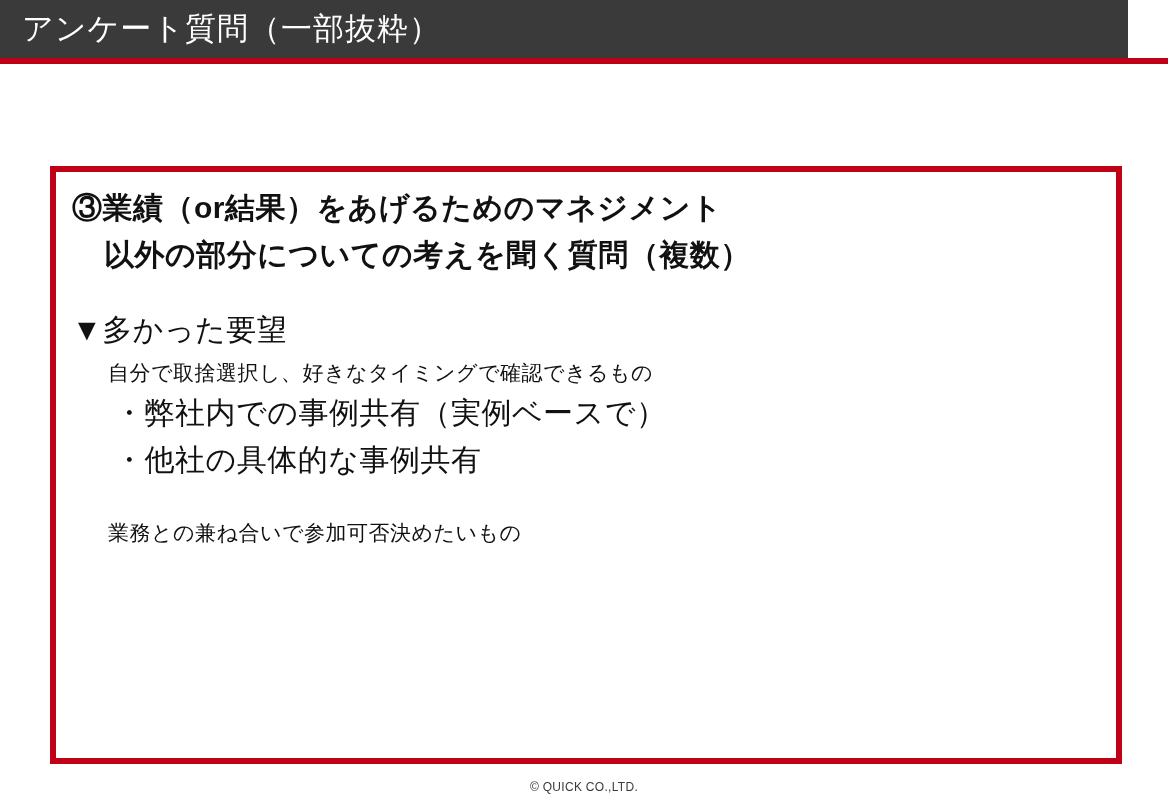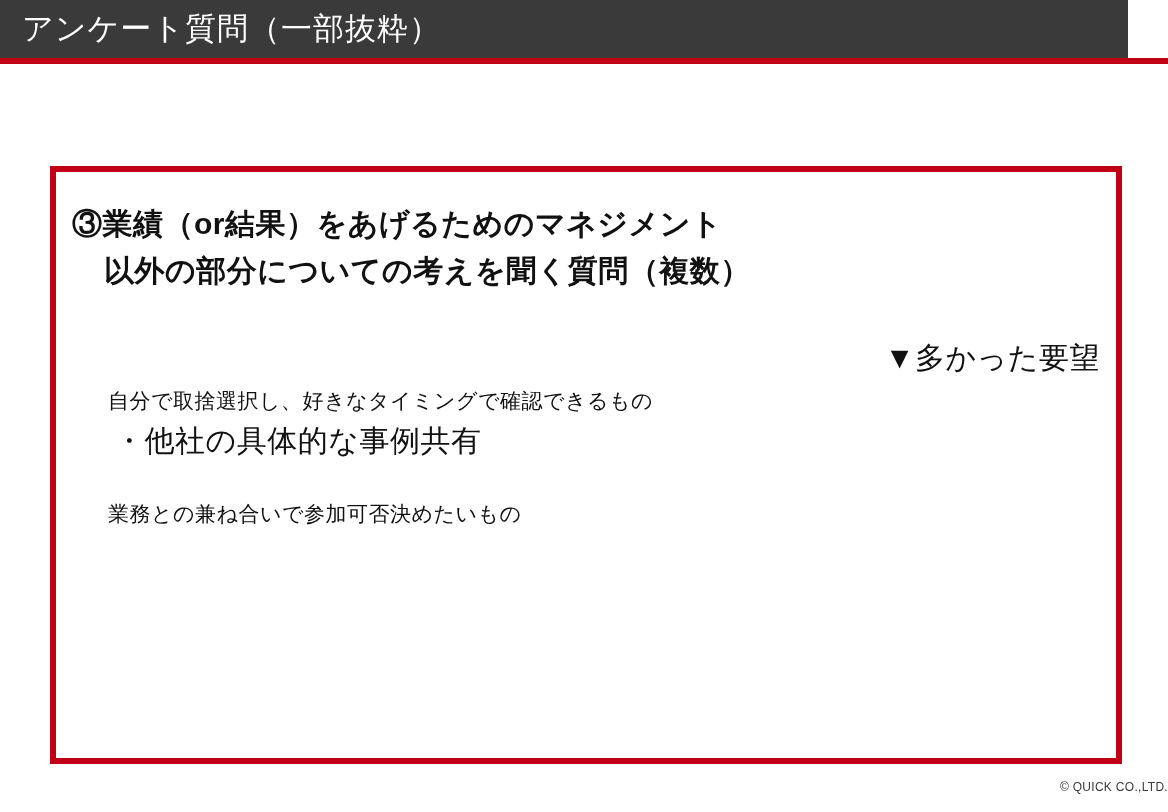--- a/index.html
+++ b/index.html
@@ -52,58 +52,56 @@
   }
   
   .content-box {
     position: absolute;
     left: 50px;
     top: 166px;
     width: 1072px;
     height: 598px;
     border: 6px solid #c00014;
     background: #ffffff;
-    padding: 26px 16px 0 16px;
+    padding: 10px 16px 0 16px;
   }
   .line {
     color: #111111;
     letter-spacing: 0.5px;
     white-space: nowrap;
   }
   .q3a, .q3b, .q4 {
     font-weight: bold;
     font-size: 30px;
   }
   .q3a { margin-top: 6px; }
   .q3b { margin-top: 6px; padding-left: 32px; }
   .spacer-lg { height: 34px; }
   .spacer-md { height: 30px; }
   .q4 { margin-top: 0px; }
   .hdr-arrow {
     font-size: 30px;
-    margin-top: 12px;
-    text-align: right;
   }
   .indent-1 {
     font-size: 21px;
     padding-left: 36px;
     margin-top: 8px;
   }
   .indent-2 {
     font-size: 30px;
     padding-left: 42px;
     margin-top: 6px;
   }
   
   .footer {
     position: absolute;
     left: 0;
     top: 780px;
     width: 1168px;
-    text-align: right;
+    text-align: center;
     font-size: 12px;
     color: #3a3a3a;
     letter-spacing: 0.3px;
   }
 </style>
 </head>
 <body>
 
 <div class="slide">
 
@@ -116,20 +114,21 @@
   <div class="content-box">
 
     <div class="line q3a">③業績（or結果）をあげるためのマネジメント</div>
     <div class="line q3b">以外の部分についての考えを聞く質問（複数）</div>
 
     <div class="spacer-lg"></div>
 
 
     <div class="line hdr-arrow">▼多かった要望</div>
     <div class="line indent-1">自分で取捨選択し、好きなタイミングで確認できるもの</div>
+    <div class="line indent-2">・弊社内での事例共有（実例ベースで）</div>
     <div class="line indent-2">・他社の具体的な事例共有</div>
 
     <div class="spacer-md"></div>
 
     <div class="line indent-1">業務との兼ね合いで参加可否決めたいもの</div>
 
   </div>
 
   <div class="footer">© QUICK CO.,LTD.</div>
 

